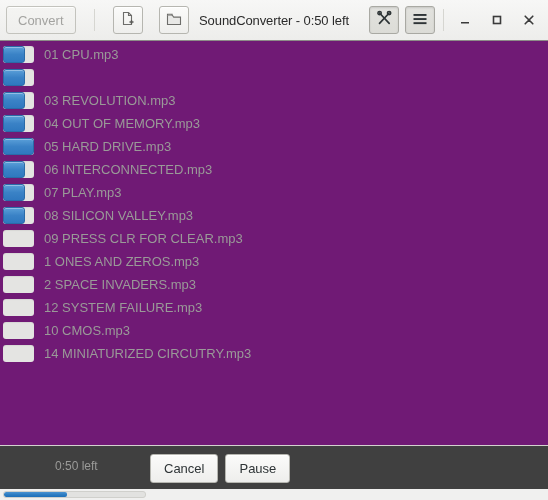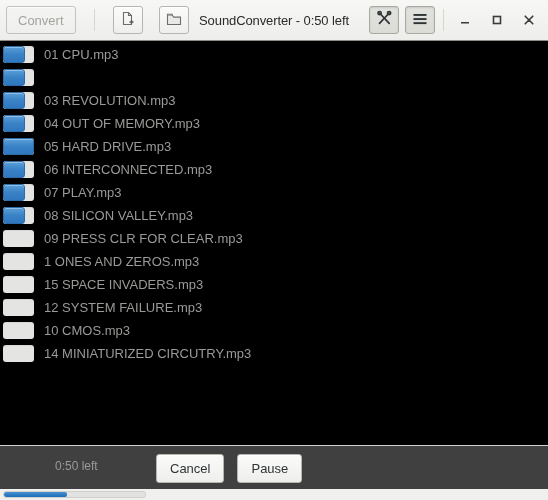--- a/index.html
+++ b/index.html
@@ -107,21 +107,21 @@
   .hb-sep {
     width: 1px;
     height: 22px;
     background: #d6d6d1;
     margin: 0 2px;
   }
 
   
   .listwrap {
     flex: 1;
-    background: #000000;
+    background: #701a75;
     overflow: hidden;
     position: relative;
   }
   .list {
     padding: 2px 0 0 0;
   }
   .row {
     height: 23px;
     display: flex;
     align-items: center;
@@ -180,22 +180,21 @@
     left: 55px;
     top: 13px;
     font-size: 12px;
     color: #9a9a98;
   }
   .bottom-buttons {
     position: absolute;
     left: 150px;
     top: 8px;
     display: flex;
-    gap: 13px;
-    margin-left: 6px;
+    gap: 7px;
   }
   .bottom-buttons .btn.text-btn {
     height: 29px;
     padding: 0 13px;
     font-size: 13px;
   }
 
   
   .globalprogress {
     height: 11px;
@@ -375,21 +374,21 @@
         <div class="row">
           <div class="cell-progress">
             <div class="trough"></div>
           </div>
           <div class="cell-name">1 ONES AND ZEROS.mp3</div>
         </div>
         <div class="row">
           <div class="cell-progress">
             <div class="trough"></div>
           </div>
-          <div class="cell-name">15 SPACE INVADERS.mp3</div>
+          <div class="cell-name">2 SPACE INVADERS.mp3</div>
         </div>
         <div class="row">
           <div class="cell-progress">
             <div class="trough"></div>
           </div>
           <div class="cell-name">12 SYSTEM FAILURE.mp3</div>
         </div>
         <div class="row">
           <div class="cell-progress">
             <div class="trough"></div>

